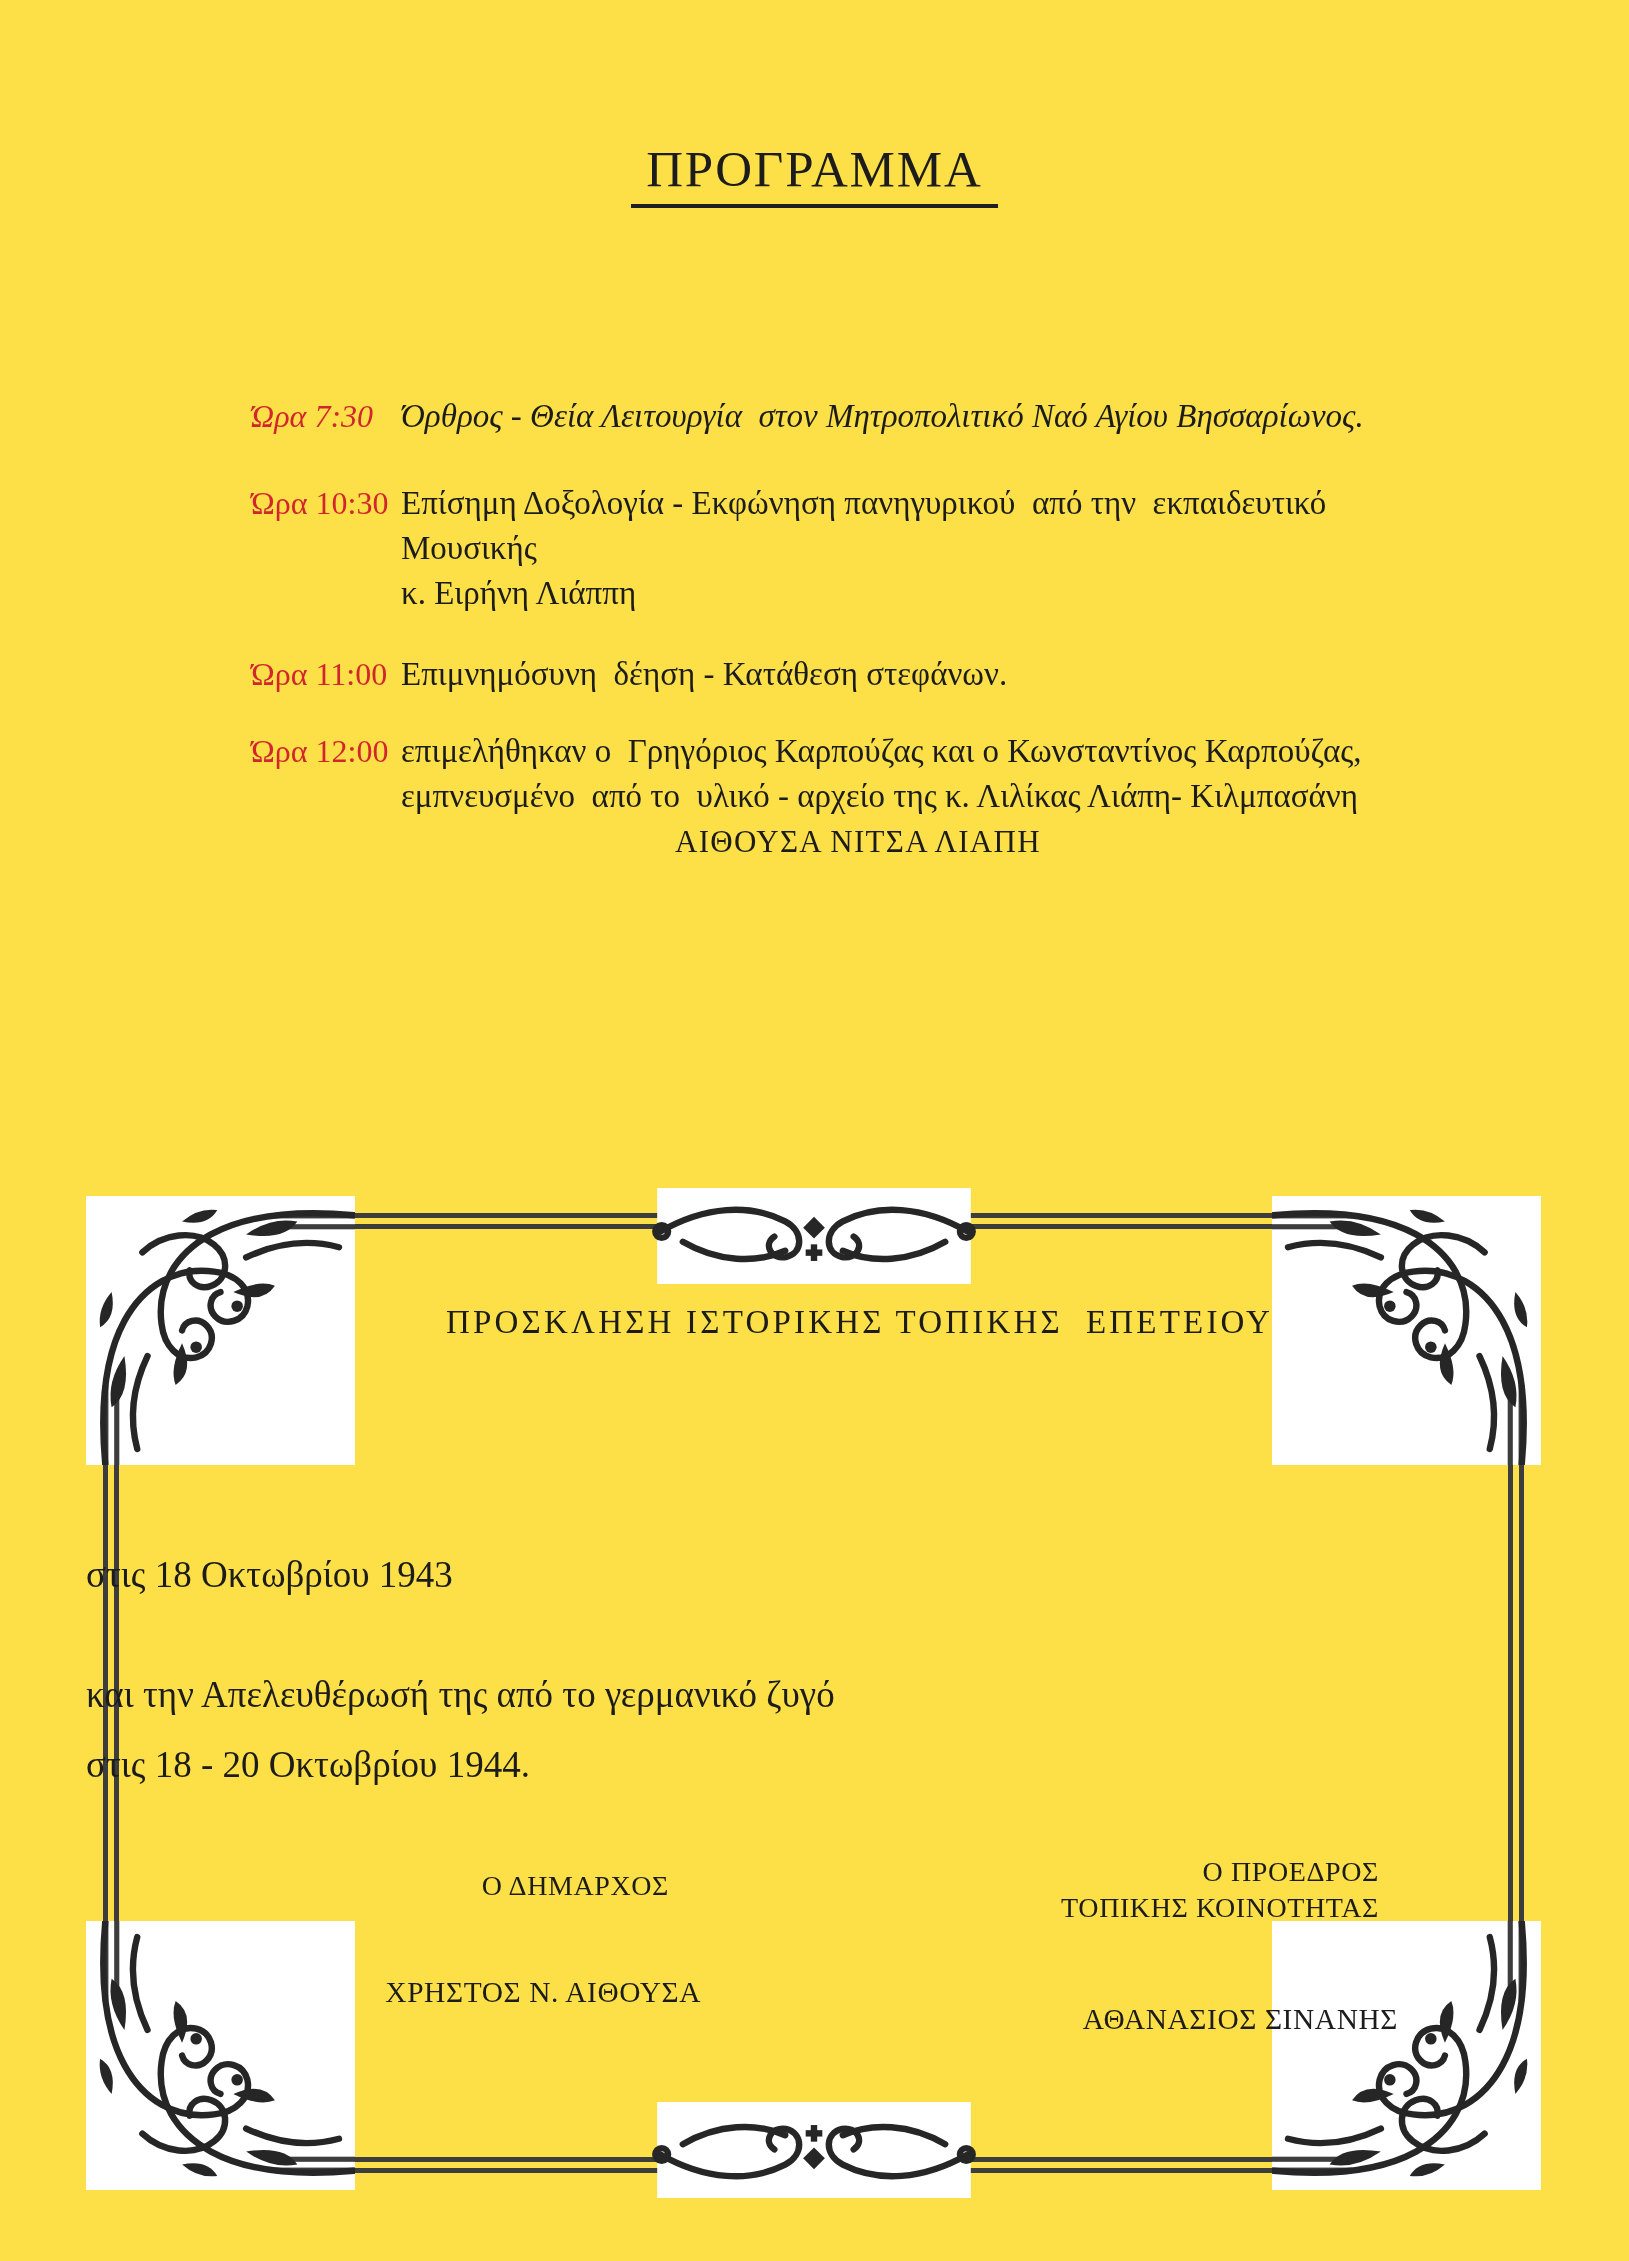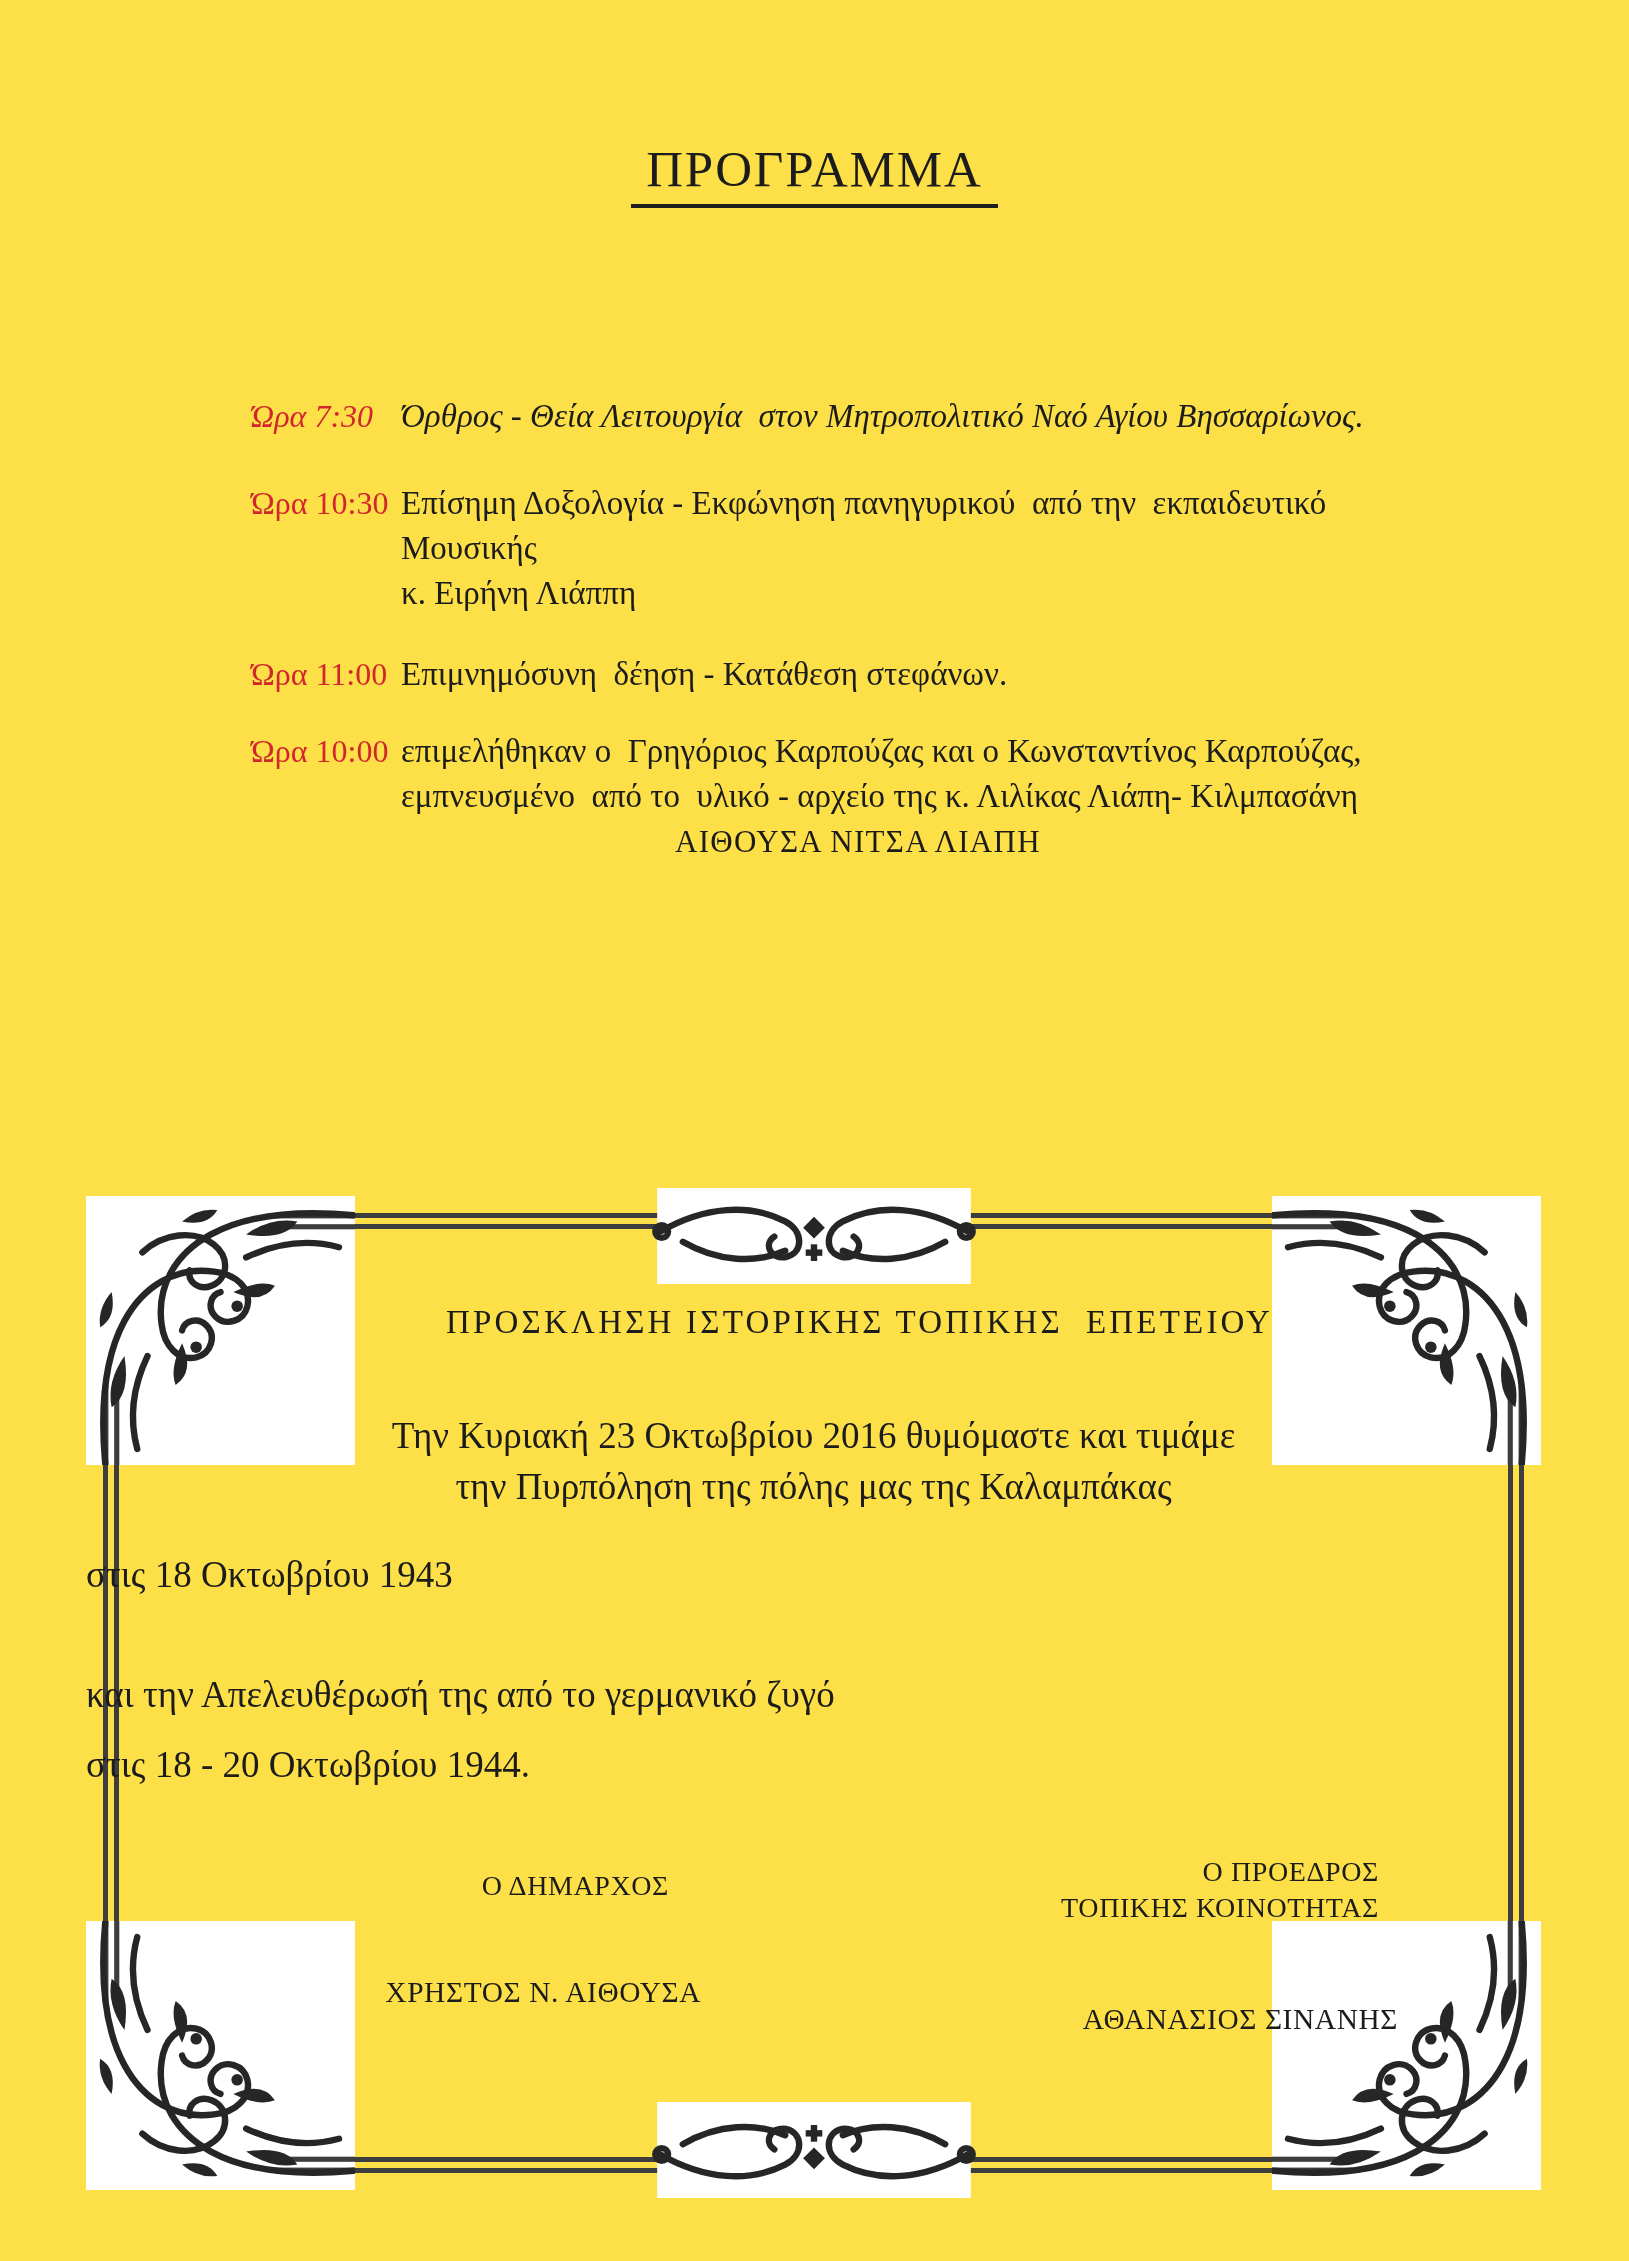--- a/index.html
+++ b/index.html
@@ -122,21 +122,21 @@
     </div>
 
     <div class="sched-row r3">
       <div class="sched-time pre">Ώρα 11:00</div>
       <div class="sched-desc">
         <div class="pre">Επιμνημόσυνη  δέηση - Κατάθεση στεφάνων.</div>
       </div>
     </div>
 
     <div class="sched-row r4">
-      <div class="sched-time pre">Ώρα 10:00</div>
+      <div class="sched-time pre">Ώρα 12:00</div>
       <div class="sched-desc">
         <div class="pre">επιμελήθηκαν ο  Γρηγόριος Καρπούζας και ο Κωνσταντίνος Καρπούζας,</div>
         <div class="pre">εμπνευσμένο  από το  υλικό - αρχείο της κ. Λιλίκας Λιάπη- Κιλμπασάνη</div>
         <div class="venue-line pre">ΑΙΘΟΥΣΑ ΝΙΤΣΑ ΛΙΑΠΗ</div>
       </div>
     </div>
 
   </div>
 
   <div class="frame">
@@ -245,24 +245,20 @@
       <path class="orn" stroke-width="8" d="M505,84 C450,116 390,118 345,98"></path>
       <circle class="orn" stroke-width="8" cx="62" cy="68" r="10"></circle>
       <circle class="orn" stroke-width="8" cx="538" cy="68" r="10"></circle>
       <rect class="orn-fill" x="288" y="50" width="24" height="24" transform="rotate(45 300 62)"></rect>
       <rect class="orn-fill" x="295" y="88" width="10" height="26"></rect>
       <rect class="orn-fill" x="287" y="96" width="26" height="10"></rect>
     </svg>
 
     <div class="inv-title pre">ΠΡΟΣΚΛΗΣΗ ΙΣΤΟΡΙΚΗΣ ΤΟΠΙΚΗΣ  ΕΠΕΤΕΙΟΥ</div>
 
-    <div class="inv-p1">
-      <div class="pre">Την Κυριακή 23 Οκτωβρίου 2016 θυμόμαστε και τιμάμε</div>
-      <div class="pre">την Πυρπόληση της πόλης μας της Καλαμπάκας</div>
-    </div>
 
     <div class="inv-line y1943 pre">στις 18 Οκτωβρίου 1943</div>
     <div class="inv-line yzygo pre">και την Απελευθέρωσή της από το γερμανικό ζυγό</div>
     <div class="inv-line y1944 pre">στις 18 - 20 Οκτωβρίου 1944.</div>
 
     <div class="sig sig-role-left pre">Ο ΔΗΜΑΡΧΟΣ</div>
     <div class="sig sig-role-right">
       <div class="pre">Ο ΠΡΟΕΔΡΟΣ</div>
       <div class="pre">ΤΟΠΙΚΗΣ ΚΟΙΝΟΤΗΤΑΣ</div>
     </div>

